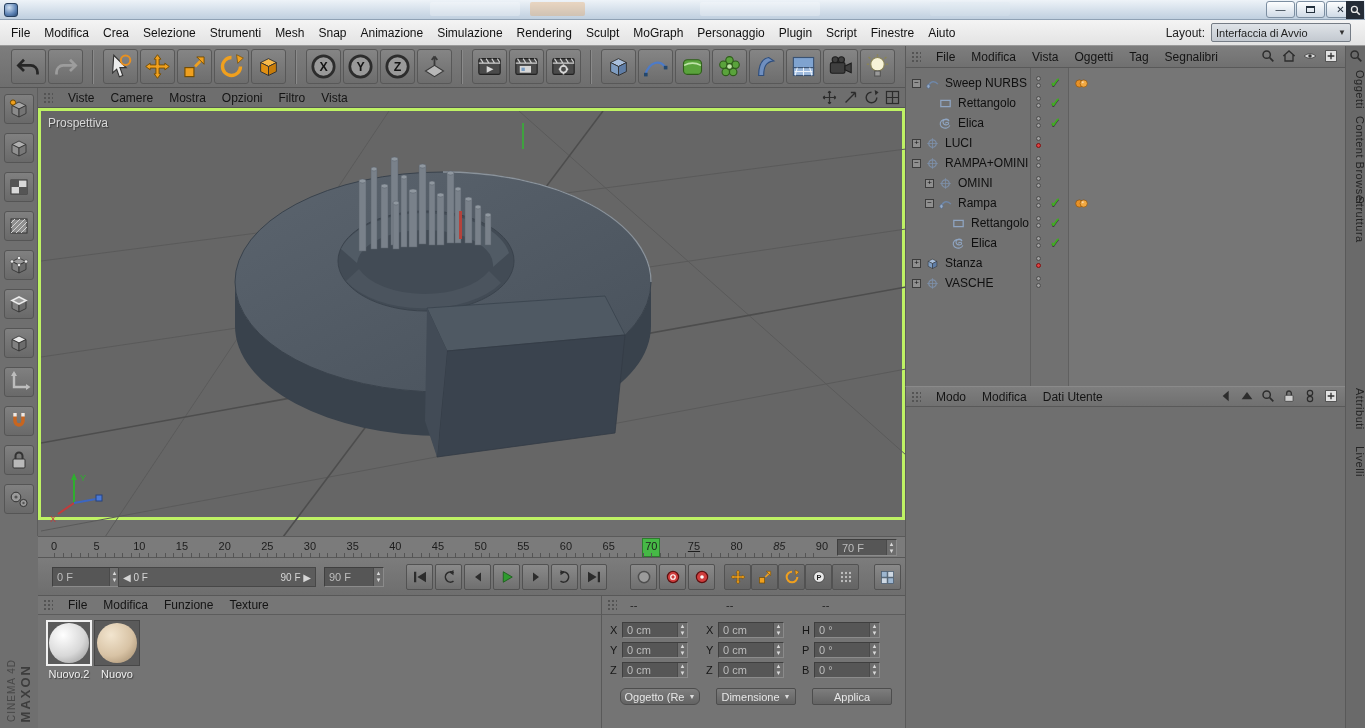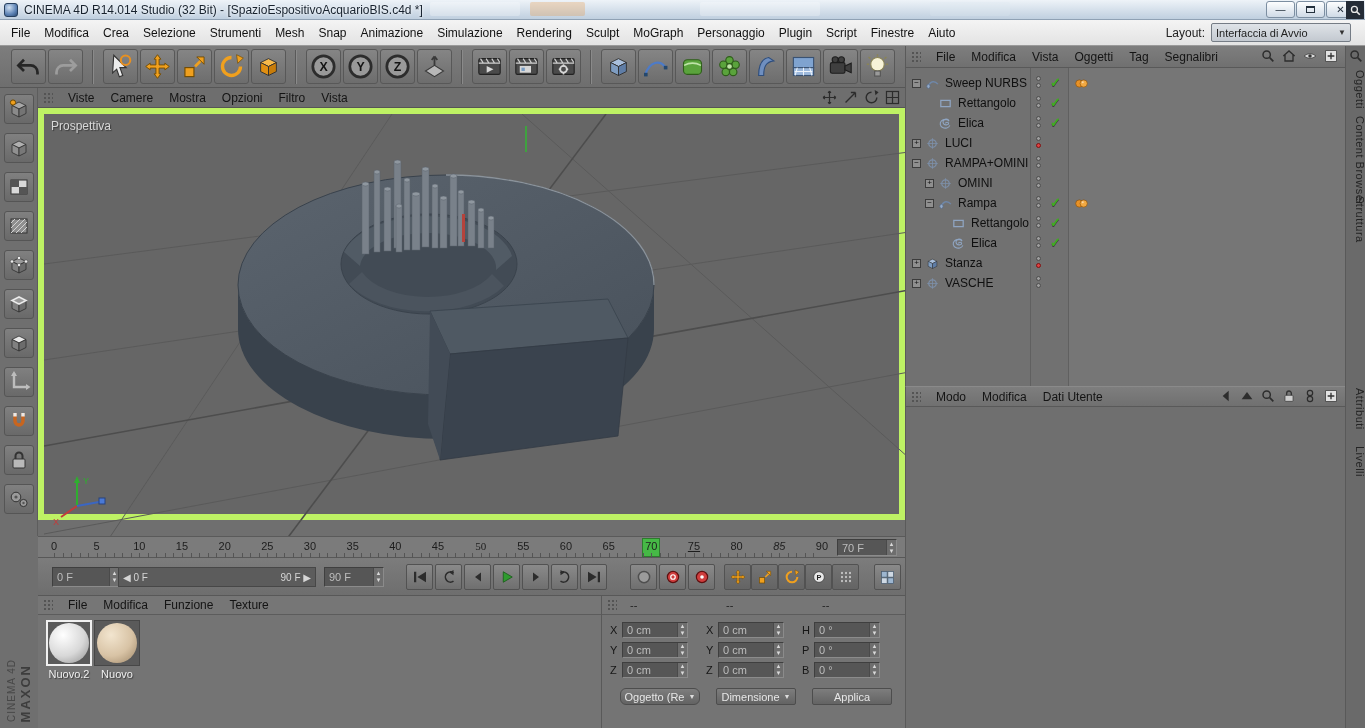--- a/index.html
+++ b/index.html
@@ -34,21 +34,21 @@
   .brand{position:absolute;left:0;top:596px;width:38px;height:132px;display:flex;justify-content:center;align-items:flex-end;gap:1px;padding-bottom:6px}
   .vtext-up{writing-mode:vertical-rl;transform:rotate(180deg);color:#3d3d3d}
   .brand .maxon{font-weight:bold;font-size:13px;letter-spacing:2px}
   .brand .cinema{font-size:10px;letter-spacing:1px;color:#474747}
   
   .vp-menu{position:absolute;left:38px;top:88px;width:867px;height:20px;background:#6e6e6e;border-bottom:1px solid #555;display:flex;align-items:center}
   .grip{width:10px;height:12px;background-image:radial-gradient(#545454 34%,transparent 36%);background-size:4px 4px;margin:0 7px 0 5px}
   .vp-item{padding:0 8px;font-size:12px;color:#141414}
   .vp-nav{position:absolute;right:4px;top:1px;display:flex;gap:4px}
   .vp-nav .icn{width:17px;height:17px}
-  .vp-canvas{position:absolute;left:38px;top:108px;width:867px;height:412px;background:#666;border:6px solid #bef264}
+  .vp-canvas{position:absolute;left:38px;top:108px;width:867px;height:412px;background:#666;border:3px solid #bef264}
   .vp-label{position:absolute;left:7px;top:5px;color:#d8d8d8;font-size:12px;text-shadow:1px 1px 1px #3a3a3a;z-index:2}
   
   .ruler{position:absolute;left:38px;top:536px;width:867px;height:22px;background:#7b7b7b;border-top:1px solid #5a5a5a;border-bottom:1px solid #585858}
   .tickline{position:absolute;left:16px;top:16px;width:768px;height:5px;background:repeating-linear-gradient(90deg,#555 0 1px,transparent 1px 8.533px)}
   .tick{position:absolute;top:3px;transform:translateX(-50%);font-size:11px;color:#1d1d1d}
   .marker{position:absolute;top:1px;width:18px;height:19px;background:#46b946;border:1px solid #2d7c2d;transform:translateX(-50%)}
   
   .dfield{background:#565656;border:1px solid #3f3f3f;border-bottom-color:#8b8b8b;border-right-color:#8b8b8b;color:#bdbdbd;font-size:11px;display:flex;align-items:center;padding:0 4px;position:relative}
   .step{position:absolute;right:0;top:0;bottom:0;width:10px;background:#6e6e6e;border-left:1px solid #4a4a4a;display:flex;flex-direction:column;align-items:center;justify-content:center;font-size:6px;color:#d9d9d9;line-height:1.1}
   
@@ -93,21 +93,20 @@
 </style>
 </head>
 <body>
 
 <div class="titlebar">
   <div class="ghost" style="left:430px;width:90px;background:#fff"></div>
   <div class="ghost" style="left:530px;width:55px;background:#e8923a"></div>
   <div class="ghost" style="left:700px;width:120px;background:#fff"></div>
   <div class="ghost" style="left:930px;width:80px;background:#dfe8f2"></div>
   <div class="app-icon"></div>
-  <span class="title">CINEMA 4D R14.014 Studio (32 Bit) - [SpazioEspositivoAcquarioBIS.c4d *]</span>
   <div class="win-controls">
     <div class="win-btn">—</div>
     <div class="win-btn">
         <span style="display:block;width:9px;height:7px;border:1px solid #24303d;border-top-width:2px"></span>
       </div>
     <div class="win-btn">✕</div>
     <div class="corner-search">
         <svg viewBox="0 0 24 24" width="13" height="13">
           <circle cx="10" cy="10" r="5.5" fill="none" stroke="#e8e8e8" stroke-width="2.4"></circle>
           <path d="M14.5 14.5 L20 20" stroke="#e8e8e8" stroke-width="2.8"></path>
@@ -585,21 +584,21 @@
     <span class="tick" style="left: 16px;">0</span>
     <span class="tick" style="left: 58.665px;">5</span>
     <span class="tick" style="left: 101.33px;">10</span>
     <span class="tick" style="left: 143.995px;">15</span>
     <span class="tick" style="left: 186.66px;">20</span>
     <span class="tick" style="left: 229.325px;">25</span>
     <span class="tick" style="left: 271.99px;">30</span>
     <span class="tick" style="left: 314.655px;">35</span>
     <span class="tick" style="left: 357.32px;">40</span>
     <span class="tick" style="left: 399.985px;">45</span>
-    <span class="tick" style="left: 442.65px; font-family: Liberation Serif, serif;">50</span>
+    <span class="tick" style="left: 442.65px;">50</span>
     <span class="tick" style="left: 485.315px;">55</span>
     <span class="tick" style="left: 527.98px;">60</span>
     <span class="tick" style="left: 570.645px;">65</span>
     <span class="tick" style="left: 613.31px;">70</span>
     <span class="tick" style="left: 655.975px; text-decoration: underline;">75</span>
     <span class="tick" style="left: 698.64px;">80</span>
     <span class="tick" style="left: 741.305px; font-style: italic;">85</span>
     <span class="tick" style="left: 783.97px;">90</span>
     <div class="dfield" style="position: absolute; left: 799px; top: 2px; width: 60px; height: 17px;">
       <span>70 F</span>

